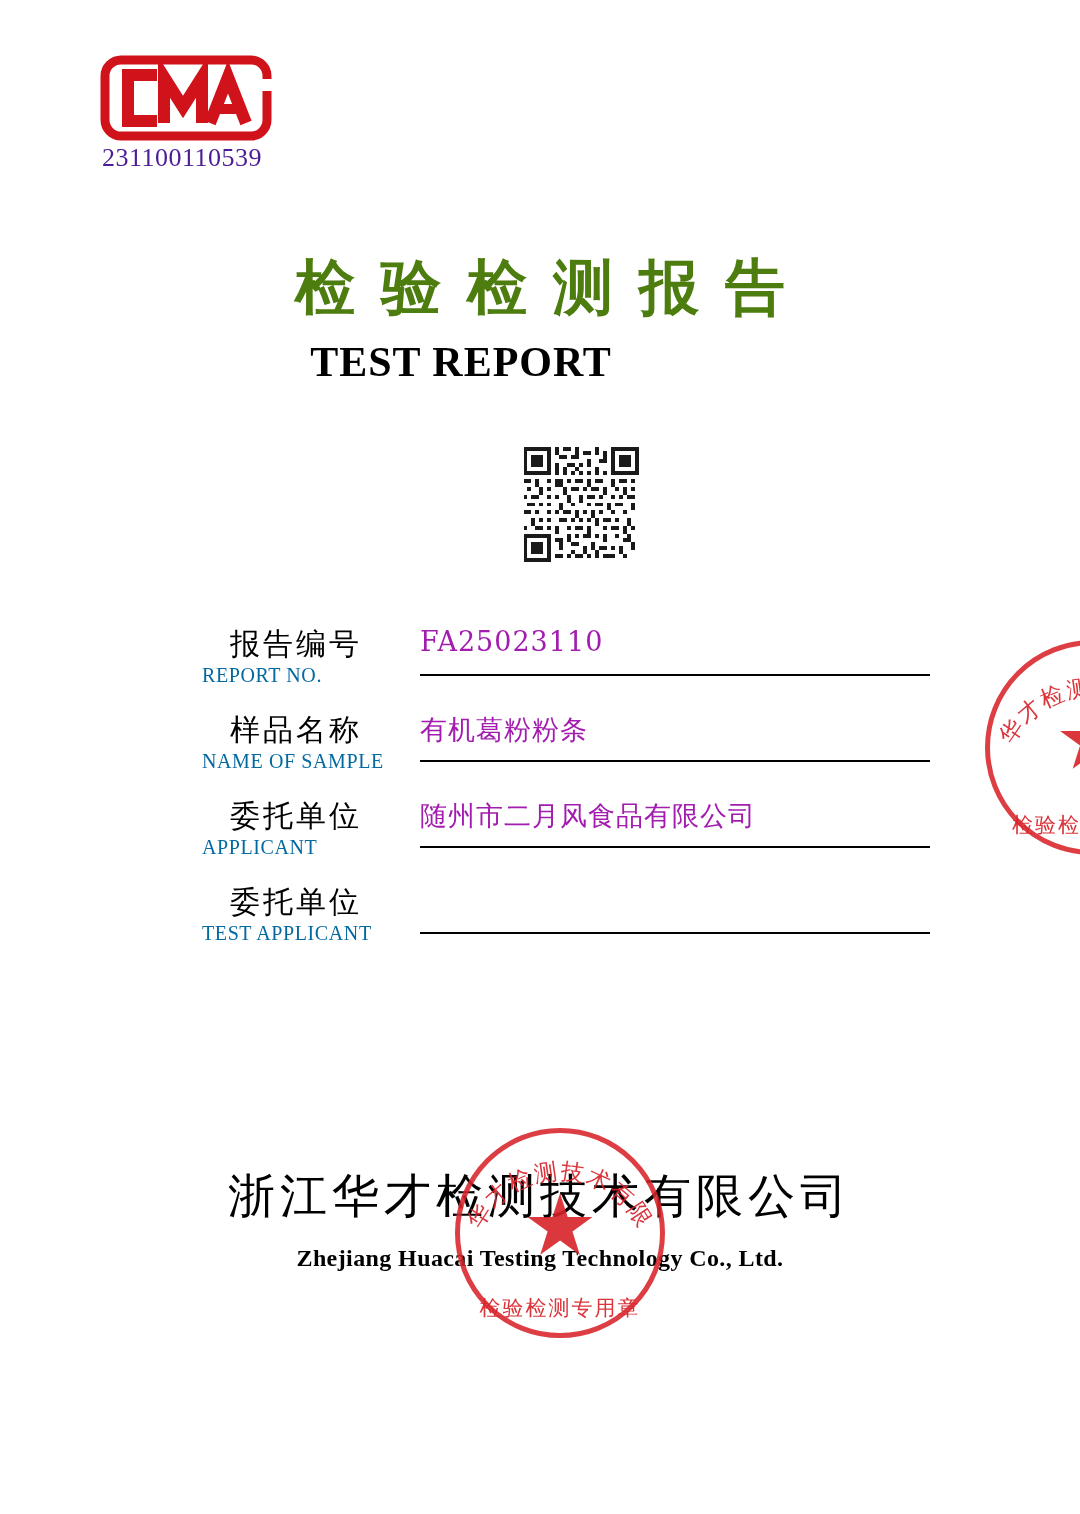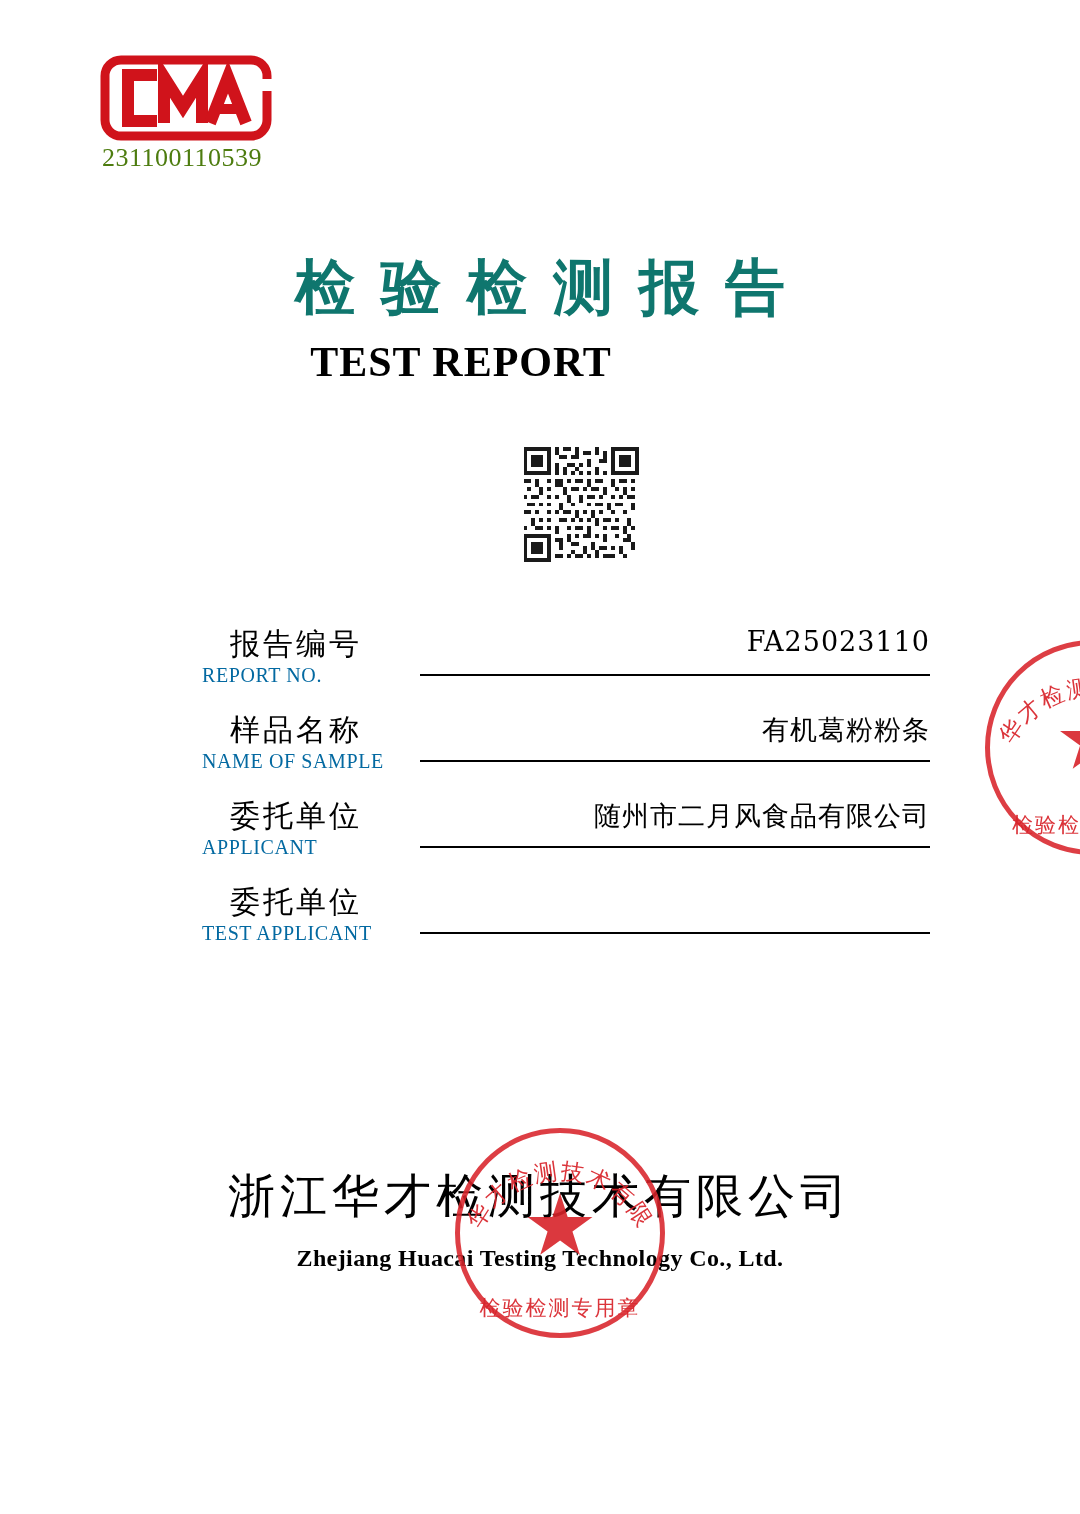--- a/index.html
+++ b/index.html
@@ -23,41 +23,41 @@
     top: 55px;
     width: 200px;
   }
   .cma-logo {
     width: 172px;
     height: 86px;
     display: block;
   }
   .cma-number {
     margin-top: 2px;
-    color: #4d7c0f;
+    color: #4c1d95;
     font-size: 26px;
     letter-spacing: 0.5px;
     font-family: "Liberation Serif", serif;
     text-align: left;
     padding-left: 2px;
   }
 
   
   .title-cn {
     position: absolute;
     top: 248px;
     left: 0;
     width: 1080px;
     text-align: center;
     font-size: 60px;
     font-weight: bold;
     letter-spacing: 26px;
     text-indent: 26px;
     font-family: "DejaVu Serif", "Liberation Serif", serif;
-    color: #0f766e;
+    color: #4d7c0f;
   }
   .title-en {
     position: absolute;
     top: 338px;
     left: 0;
     width: 922px;
     text-align: center;
     font-size: 42px;
     font-weight: bold;
     letter-spacing: 1px;
@@ -102,24 +102,24 @@
     font-size: 20px;
     letter-spacing: 0.6px;
     font-family: "Liberation Serif", serif;
     color: #0369a1;
   }
   .value {
     position: absolute;
     left: 418px;
     width: 510px;
     top: 6px;
-    text-align: right;
+    text-align: left;
     font-size: 27px;
     font-family: "DejaVu Serif", "Liberation Serif", serif;
-    color: #000000;
+    color: #a21caf;
     letter-spacing: 1px;
   }
   .rule {
     position: absolute;
     left: 418px;
     width: 510px;
     top: 54px;
     border-bottom: 2.5px solid #000;
   }
 

